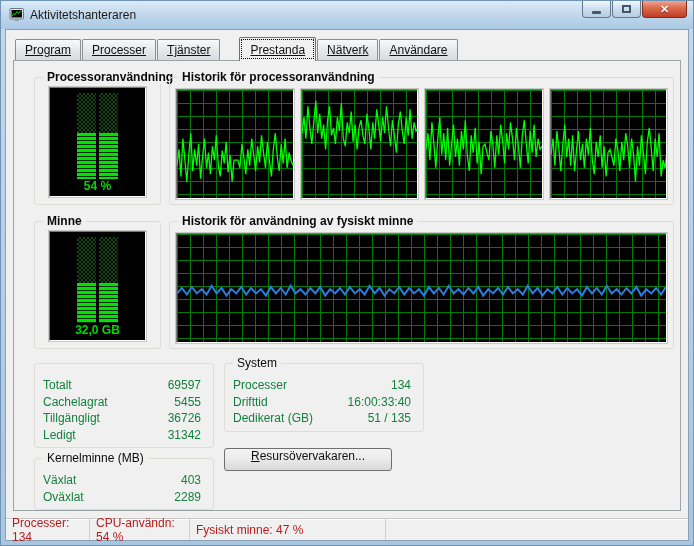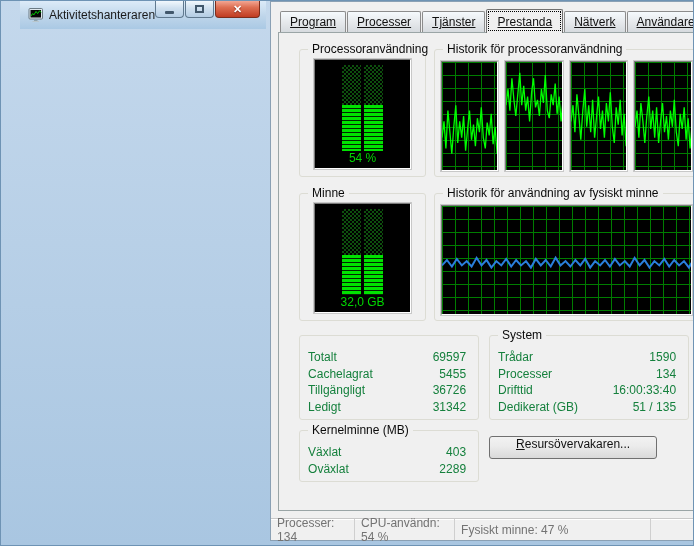--- a/index.html
+++ b/index.html
@@ -1,20 +1,20 @@
 <!DOCTYPE html>
 <html><head>
 <meta charset="utf-8">
 <style>
   * { margin:0; padding:0; box-sizing:border-box; }
   html,body { width:694px; height:546px; font-family:"Liberation Sans", sans-serif; }
   .window {
-    width:694px; height:546px; display:flex; flex-direction:row;
+    width:694px; height:546px; display:flex; flex-direction:column;
     background:linear-gradient(#c4d8ec,#a9c6e1);
-    border:1px solid #6e93b4; overflow:hidden;padding-left:19px;
+    border:1px solid #6e93b4; overflow:hidden;
   }
   
   .titlebar { height:28px; display:flex; align-items:center; padding:0 6px 0 8px;
     background:linear-gradient(#dcebf8,#bed5ea 55%,#aac9e4); flex:0 0 auto; }
   .app-icon { width:16px; height:16px; margin-right:5px; flex:0 0 auto; }
   .title-text { font-size:12px; color:#1a1a1a; flex:1; }
   .win-controls { display:flex; align-items:flex-start; gap:1px; height:100%; padding-top:0; }
   .win-btn { height:17px; border:1px solid #60798f; border-top:none; border-radius:0 0 4px 4px;
     display:flex; align-items:center; justify-content:center; cursor:default; }
   .btn-min,.btn-max { width:29px; background:linear-gradient(#f2f8fd,#cfe0ef 45%,#b4cde4); }
@@ -27,28 +27,28 @@
     display:flex; flex-direction:column; min-height:0; }
   .menubar { height:22px; display:flex; align-items:center; padding-left:2px; flex:0 0 auto; background:#f0f0f0; }
   .menu-item { font-size:12px; color:#111; padding:2px 8px; }
   .content { flex:1; display:flex; flex-direction:column; padding:4px 7px 7px; min-height:0; }
   
   .tabstrip { display:flex; align-items:flex-end; padding-left:2px; height:26px; flex:0 0 auto; position:relative; z-index:2; }
   .tab { font-size:12px; color:#111; padding:3px 9px 3px; margin-right:1px;
     background:linear-gradient(#f5fafd,#e8ebee 45%,#d6dade); border:1px solid #8c8c8c; border-bottom:none;
     border-radius:2px 2px 0 0; margin-bottom:0;text-decoration:underline; }
   .tab.active { background:#f0f0f0; padding:5px 10px 4px; margin-bottom:-1px;
-    outline:1px dotted #000; outline-offset:-3px; border-color:#707070; }
+    outline:1px dotted #000; outline-offset:-3px; border-color:#707070;margin-left:18px; }
   .tab-page { flex:1; background:#f0f0f0; border:1px solid #9aa5a6; padding:10px 6px 5px 20px;
     display:flex; flex-direction:column; min-height:0; position:relative; z-index:1; }
   
   .gbox { position:relative; border:1px solid #dcdcd4; border-radius:3px; margin-top:6px; }
   .gbox-label { position:absolute; top:-8px; left:8px; background:#f0f0f0; padding:0 4px;
     font-size:12px; color:#0a0a0a; white-space:nowrap; }
-  .row { display:flex; gap:8px; height:134px; flex:0 0 auto; }
+  .row { display:flex; gap:8px; height:134px; flex:0 0 auto;font-weight:bold; }
   .row + .row { margin-top:10px; }
   .meter-group { width:127px; flex:0 0 auto; }
   .history-group { flex:1; min-width:0; }
   
   .meter-box { width:97px; height:110px; margin:9px auto 0; background:#000;
     border:1px solid; border-color:#7a7a7a #fff #fff #7a7a7a; box-shadow:0 0 0 1px #c8c8c8;
     display:flex; flex-direction:column; padding:5px 0 2px; }
   .meter-cols { flex:1; display:flex; justify-content:center; gap:3px; }
   .meter-col { width:19px; display:flex; flex-direction:column; }
   .col-dim { flex:1; background-image:repeating-conic-gradient(#0e4f0e 0% 25%, #000 25% 50%);
@@ -69,21 +69,21 @@
   .stat-box { padding:13px 12px 4px 8px; }
   .stat-row { display:flex; justify-content:space-between; font-size:12px; color:#15803d; line-height:16.5px; }
   .kernel-box { margin-top:10px; }
   .res-btn { margin-top:16px; height:23px; width:168px; font-size:12px; color:#111;
     background:linear-gradient(#f2f2f2,#ebebeb 45%,#d9d9d9); border:1px solid #707070; border-radius:3px;
     display:flex; align-items:flex-start; justify-content:center; }
   .res-btn .btn-text { display:block; }
   .res-btn .btn-text::first-letter { text-decoration:underline; }
   
   .statusbar { height:22px; flex:0 0 auto; background:#f0f0f0; border-top:1px solid #c8c8c8;
-    box-shadow:inset 0 1px 0 #fff; display:flex; align-items:center; font-size:12px; color:#737373; }
+    box-shadow:inset 0 1px 0 #fff; display:flex; align-items:center; font-size:12px; color:#b91c1c; }
   .status-cell { padding-left:6px; height:100%; display:flex; align-items:center; border-right:1px solid #cfcfcf; }
   .status-cell.s1 { width:84px; } .status-cell.s2 { width:100px; } .status-cell.s3 { width:196px; }
   .status-fill { flex:1; height:100%; }
 </style>
 </head>
 <body>
 
 <div class="window">
 
   <div class="titlebar">
@@ -226,24 +226,20 @@
               <div class="stat-row">
                   <span>Oväxlat</span>
                   <span>2289</span>
                 </div>
             </div>
           </div>
           <div class="col-right">
             <div class="gbox stat-box">
               <span class="gbox-label">System</span>
               <div class="stat-row">
-                  <span>Trådar</span>
-                  <span>1590</span>
-                </div>
-              <div class="stat-row">
                   <span>Processer</span>
                   <span>134</span>
                 </div>
               <div class="stat-row">
                   <span>Drifttid</span>
                   <span>16:00:33:40</span>
                 </div>
               <div class="stat-row">
                   <span>Dedikerat (GB)</span>
                   <span>51 / 135</span>

